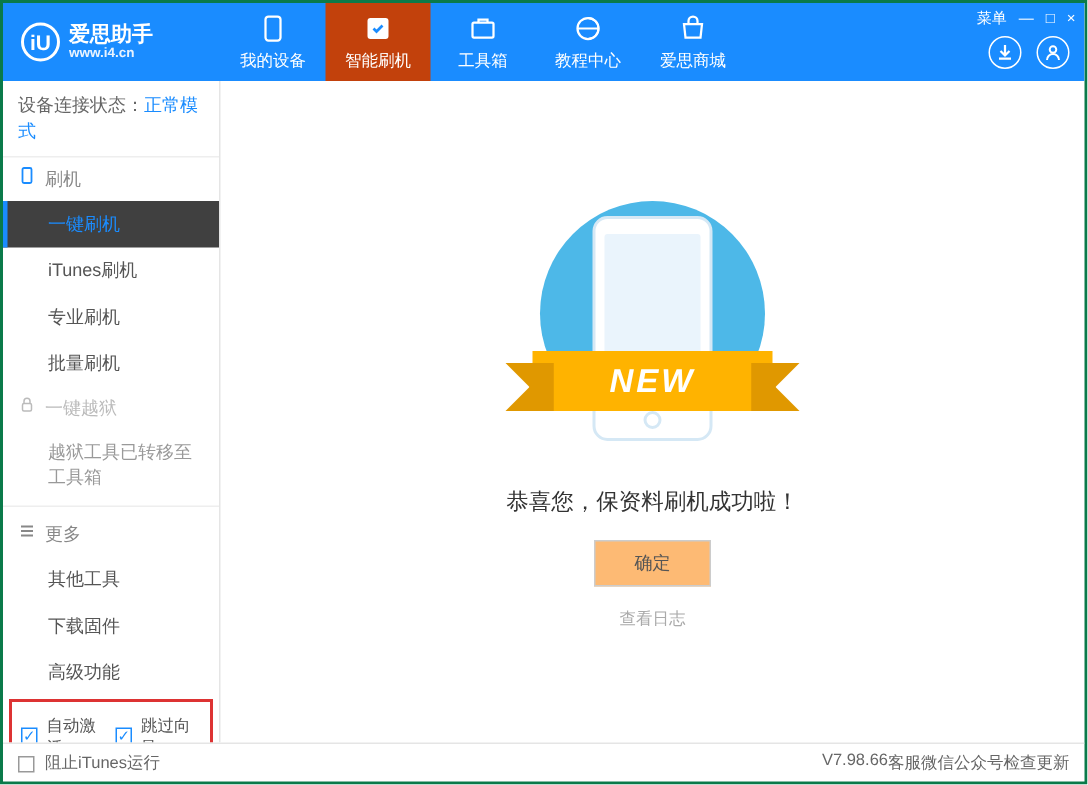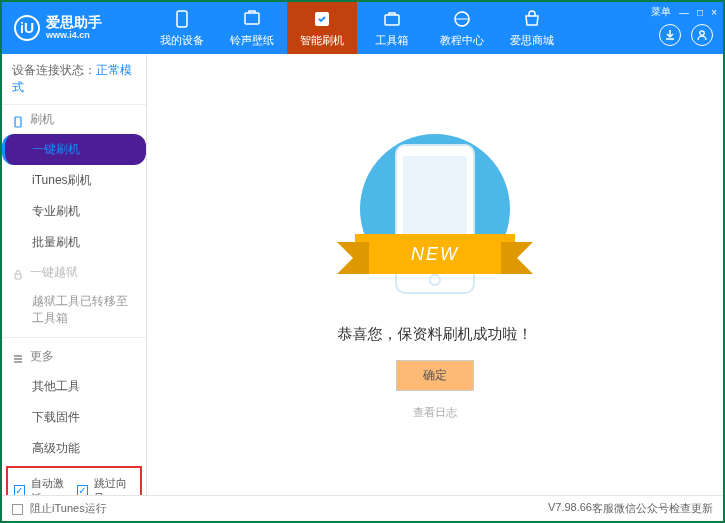--- a/index.html
+++ b/index.html
@@ -15,36 +15,36 @@
 .nav { width: 70px; display: flex; flex-direction: column; align-items: center; justify-content: center; font-size: 11px; cursor: pointer; }
 .nav.active { background: #c2410c; }
 .nav-icon { width: 20px; height: 20px; margin-bottom: 4px; display: flex; align-items: center; justify-content: center; }
 .title-right { position: absolute; right: 6px; top: 3px; display: flex; gap: 8px; font-size: 10px; align-items: center; }
 .title-right-bottom { position: absolute; right: 10px; bottom: 8px; display: flex; gap: 10px; }
 .circle-btn { width: 22px; height: 22px; border: 1.5px solid #fff; border-radius: 50%; display: flex; align-items: center; justify-content: center; cursor: pointer; }
 .body { flex: 1; display: flex; overflow: hidden; }
 .sidebar { width: 145px; border-right: 1px solid #e5e5e5; display: flex; flex-direction: column; font-size: 12px; }
 .status-row { padding: 8px 10px; color: #666; border-bottom: 1px solid #eee; }
 .status-val { color: #1a8cff; }
-.side-section { padding: 6px 10px; color: #888; display: flex; align-items: flex-end; gap: 6px; }
+.side-section { padding: 6px 10px; color: #888; display: flex; align-items: flex-start; gap: 6px; }
 .side-item { padding: 7px 10px 7px 30px; color: #555; cursor: pointer; }
-.side-item.active { background: #4c1d95; color: #1a8cff; border-left: 3px solid #1a8cff; padding-left: 27px; border-radius: 12px; }
+.side-item.active { background: #404040; color: #1a8cff; border-left: 3px solid #1a8cff; padding-left: 27px; }
 .side-note { padding: 6px 10px 6px 30px; font-size: 12px; color: #999; line-height: 1.4; }
 .side-divider { border-top: 1px solid #eee; margin: 4px 0; }
 .checkrow { padding: 8px 6px; border: 2px solid #d33; margin: 2px 4px; display: flex; gap: 6px; font-size: 11px; color: #555; align-items: center; }
 .chk { width: 12px; height: 12px; border: 1px solid #1a8cff; display: inline-flex; align-items: center; justify-content: center; color: #1a8cff; font-size: 10px; }
 .footer { height: 26px; border-top: 1px solid #e5e5e5; display: flex; align-items: center; padding: 0 10px; font-size: 11px; color: #666; justify-content: space-between; }
 .footer-right { display: flex; gap: 0; }
 .main { flex: 1; display: flex; flex-direction: column; align-items: center; justify-content: center; position: relative; }
 .phone-ill { width: 170px; height: 180px; position: relative; display: flex; align-items: center; justify-content: center; }
 .circle-bg { position: absolute; width: 150px; height: 150px; background: #4db8e8; border-radius: 50%; top: 5px; }
 .phone { position: relative; width: 80px; height: 150px; background: #fff; border: 2px solid #d5e8f5; border-radius: 10px; display: flex; flex-direction: column; align-items: center; z-index: 2; }
 .phone-screen { width: 64px; height: 112px; background: #eaf4fc; margin-top: 10px; border-radius: 2px; }
 .phone-home { width: 12px; height: 12px; border: 2px solid #d5e8f5; border-radius: 50%; margin-top: 6px; }
-.ribbon { position: absolute; bottom: 35px; width: 160px; height: 40px; background: #ffb300; display: flex; align-items: center; justify-content: center; z-index: 3; font-weight: 400; font-size: 18px; color: #fff; font-style: italic; letter-spacing: 2px; }
+.ribbon { position: absolute; bottom: 35px; width: 160px; height: 40px; background: #ffb300; display: flex; align-items: center; justify-content: center; z-index: 3; font-weight: 700; font-size: 22px; color: #fff; font-style: italic; letter-spacing: 2px; }
 .ribbon:before, .ribbon:after { content: ""; position: absolute; top: 8px; width: 0; height: 0; border: 16px solid #e09800; z-index: -1; }
 .ribbon:before { left: -18px; border-left-color: transparent; }
 .ribbon:after { right: -18px; border-right-color: transparent; }
 .success-text { margin-top: 16px; font-size: 15px; color: #333; }
 .ok-btn { margin-top: 16px; padding: 6px 26px; border: 1px solid #ccc; background: #fdba74; font-size: 12px; cursor: pointer; color: #555; }
 .view-log { margin-top: 14px; font-size: 11px; color: #aaa; cursor: pointer; }
 .chkbox { width: 11px; height: 11px; border: 1px solid #999; display: inline-block; margin-right: 4px; vertical-align: middle; }
 </style>
 </head>
 <body>
@@ -60,29 +60,20 @@
     </div>
     <div class="navs" id="navs">
         <div class="nav">
           <div class="nav-icon">
             <svg width="20" height="20" viewBox="0 0 20 20">
               <rect x="5" y="2" width="10" height="16" rx="2" stroke="#fff" stroke-width="1.5" fill="none"></rect>
             </svg>
           </div>
           <span>我的设备</span>
         </div>
-        <div class="nav">
-          <div class="nav-icon">
-            <svg width="20" height="20" viewBox="0 0 20 20">
-              <rect x="3" y="4" width="14" height="11" rx="1" stroke="#fff" stroke-width="1.5" fill="none"></rect>
-              <path d="M7 4V2h6v2" stroke="#fff" stroke-width="1.5" fill="none"></path>
-            </svg>
-          </div>
-          <span>铃声壁纸</span>
-        </div>
         <div class="nav active">
           <div class="nav-icon">
             <svg width="20" height="20" viewBox="0 0 20 20">
               <rect x="3" y="3" width="14" height="14" rx="2" fill="#fff"></rect>
               <path d="M7 10l2 2 4-4" stroke="#1a8cff" stroke-width="1.8" fill="none"></path>
             </svg>
           </div>
           <span>智能刷机</span>
         </div>
         <div class="nav">

